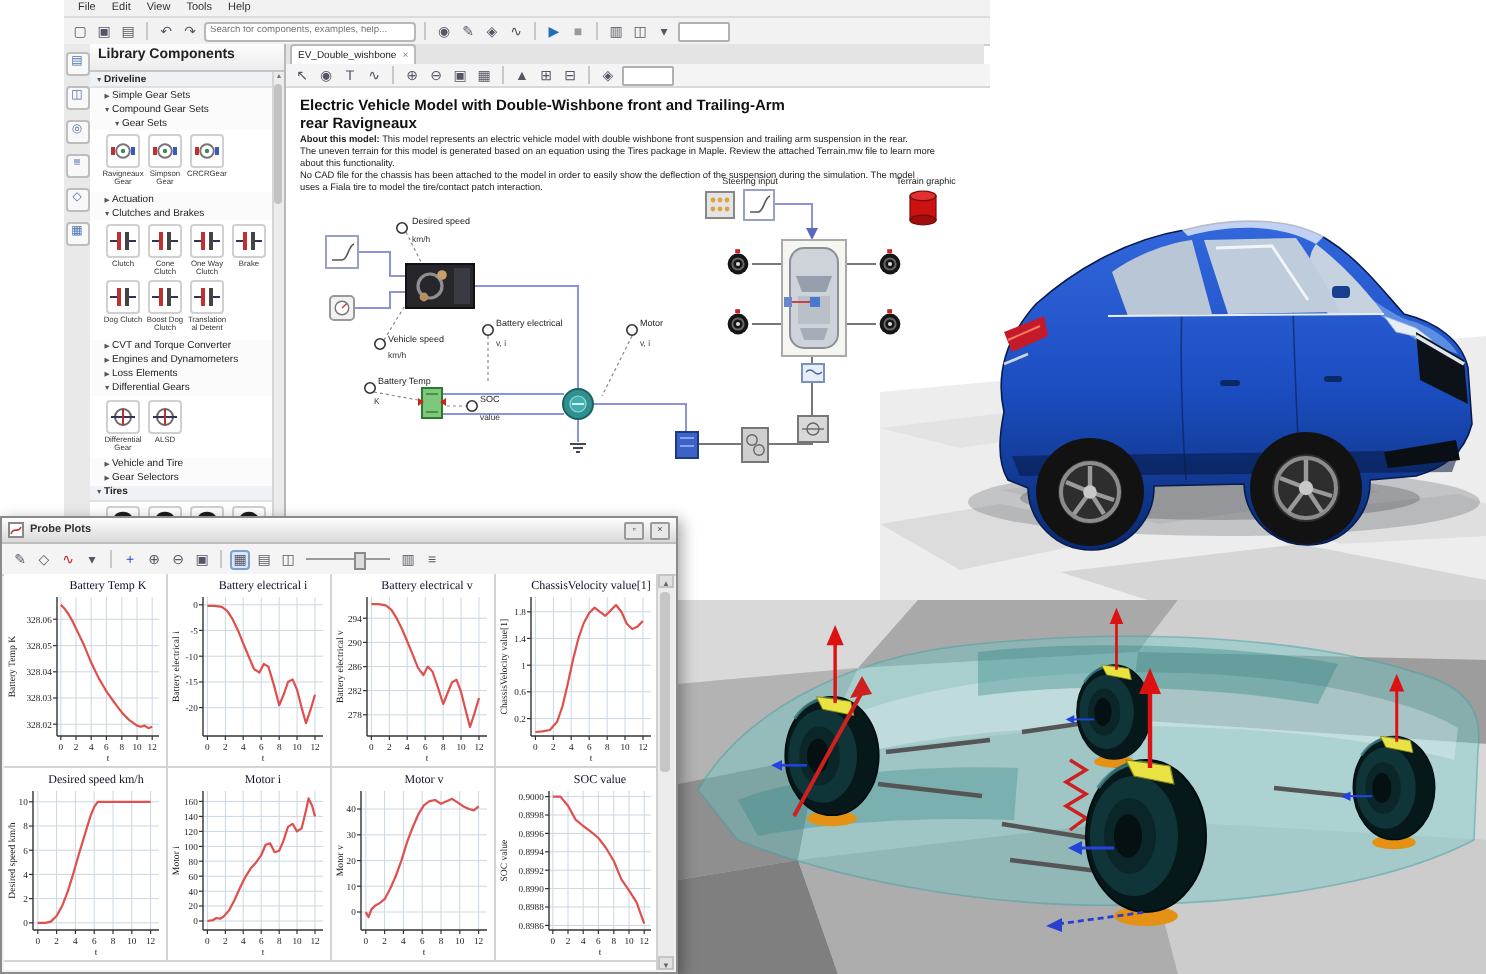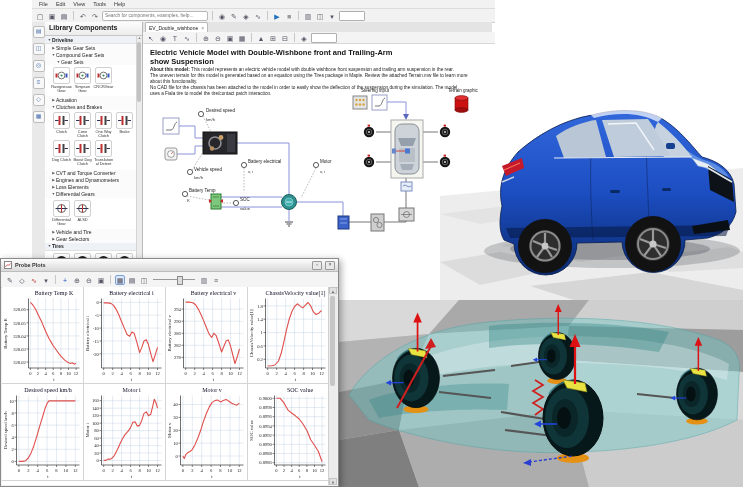--- a/index.html
+++ b/index.html
@@ -350,21 +350,21 @@
           <button class="tb-btn">▦</button>
           <div class="tb-sep"></div>
           <button class="tb-btn">▲</button>
           <button class="tb-btn">⊞</button>
           <button class="tb-btn">⊟</button>
           <div class="tb-sep"></div>
           <button class="tb-btn">◈</button>
           <div class="tb-box"></div>
         </div>
     <div id="doc-title">
-      <span>Electric Vehicle Model with Double-Wishbone front and Trailing-Arm</span><br><span>show Suspension</span>
+      <span>Electric Vehicle Model with Double-Wishbone front and Trailing-Arm</span><br><span>rear Ravigneaux</span>
     </div>
     <div id="doc-about">
       <b>About this model:</b>
       <span>This model represents an electric vehicle model with double wishbone front suspension and trailing arm suspension in the rear.</span><br>
       <span>The uneven terrain for this model is generated based on an equation using the Tires package in Maple. Review the attached Terrain.mw file to learn more about this functionality.</span><br>
       <span>No CAD file for the chassis has been attached to the model in order to easily show the deflection of the suspension during the simulation. The model uses a Fiala tire to model the tire/contact patch interaction.</span>
     </div>
 
     <svg width="349" height="216" viewBox="0 0 349 216" style="position:absolute;left:0;top:64px;">
       <g stroke="#8a94d8" stroke-width="1" fill="none">

